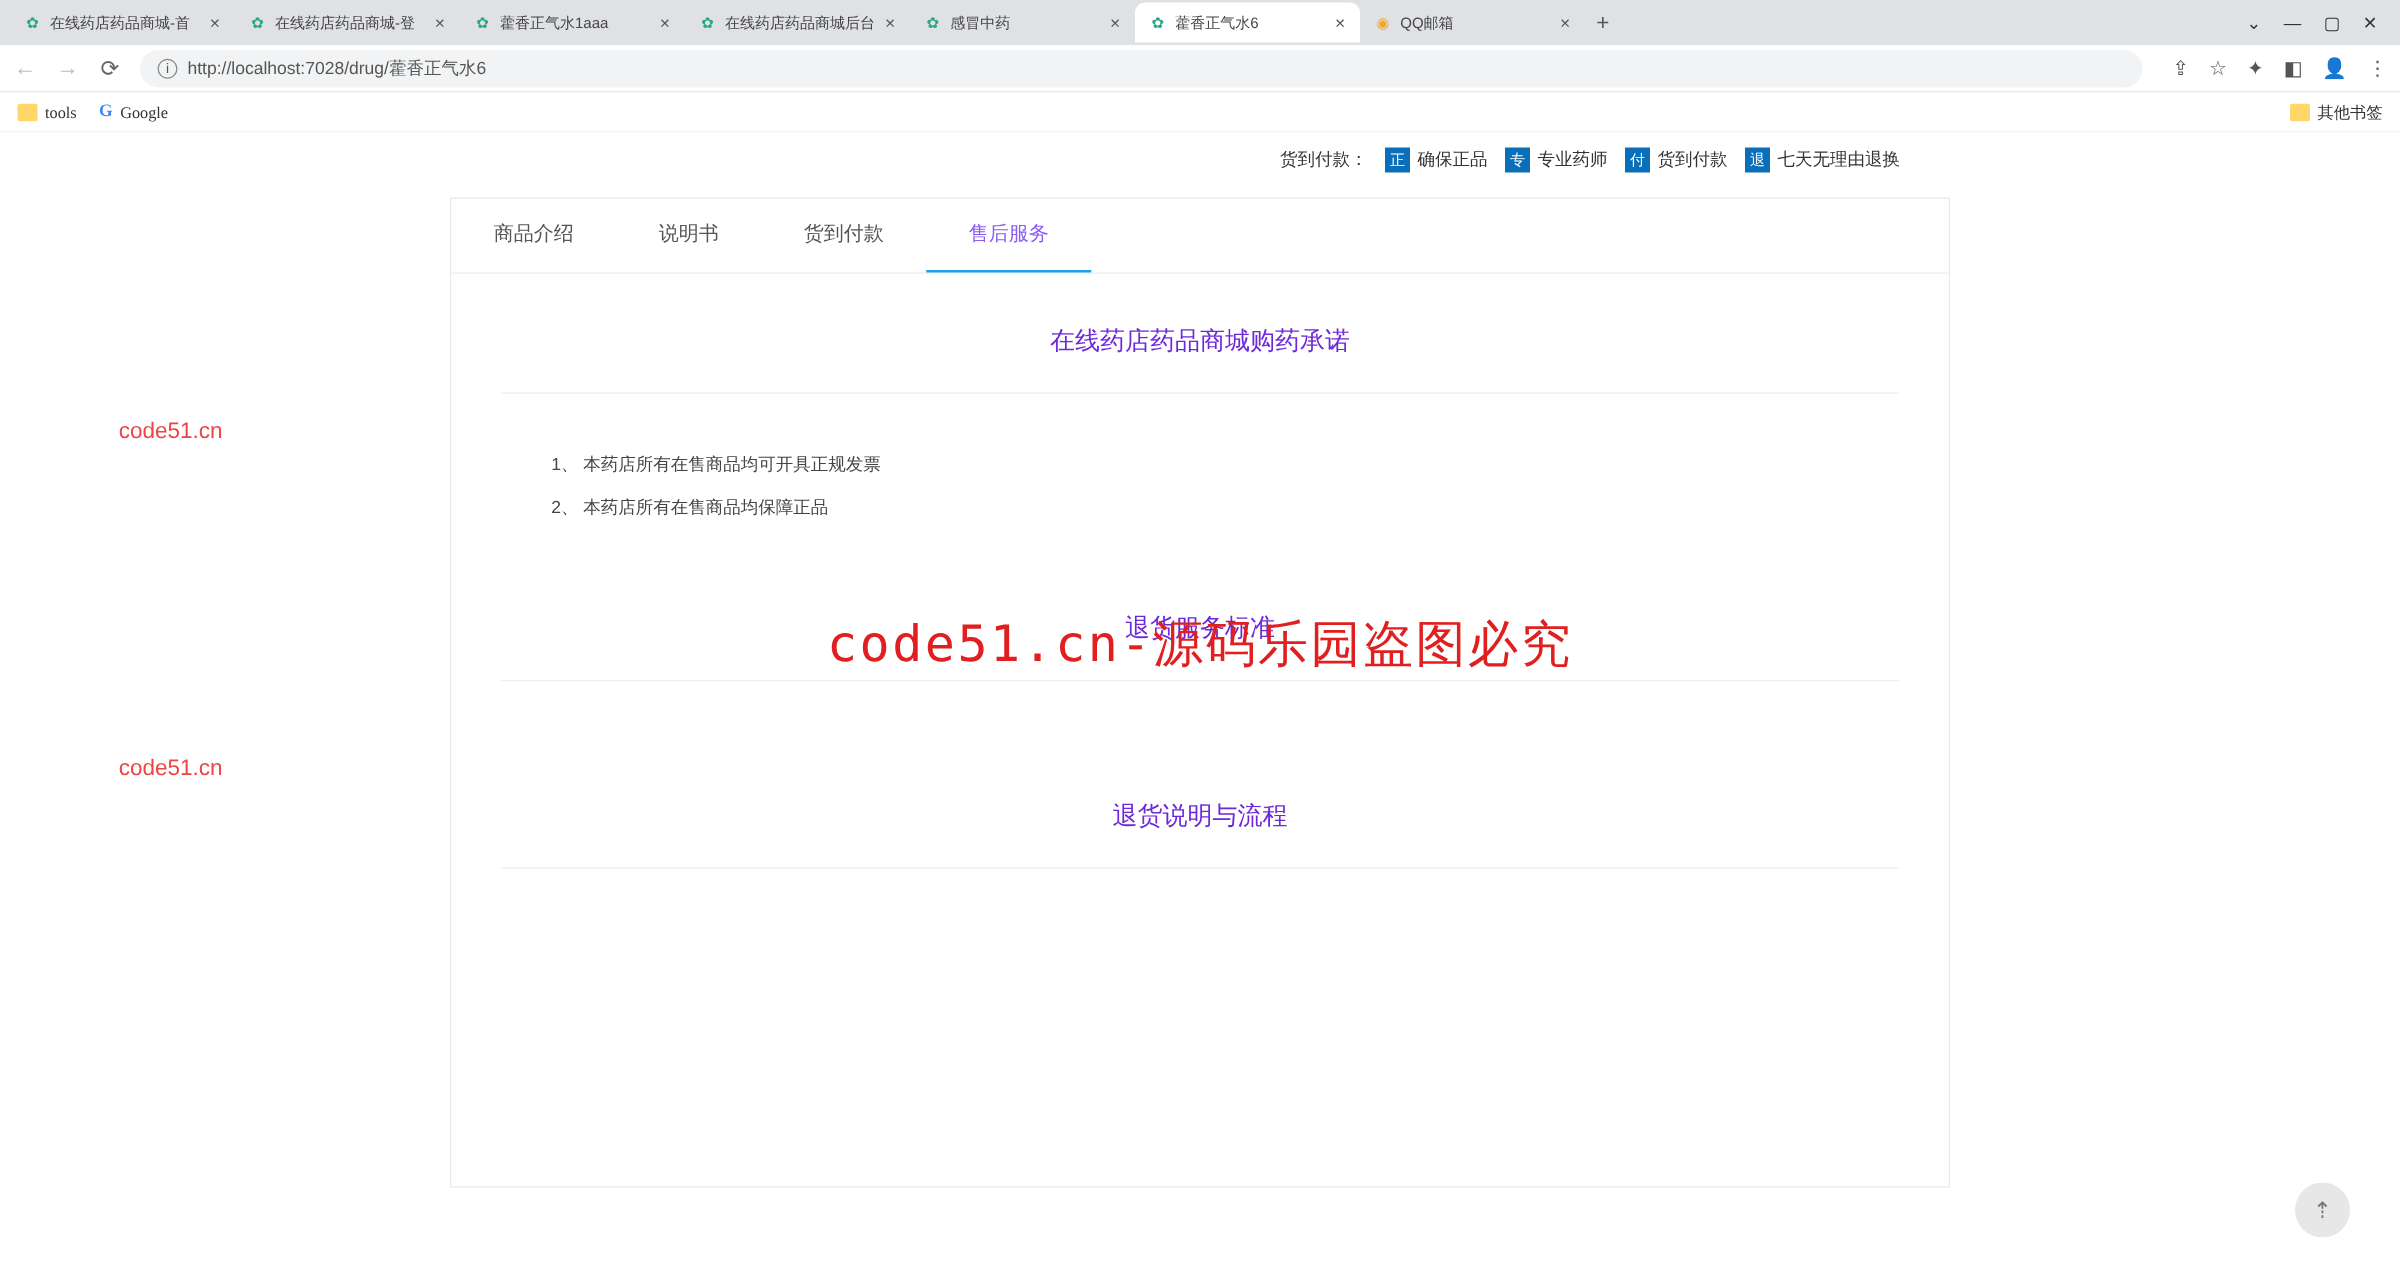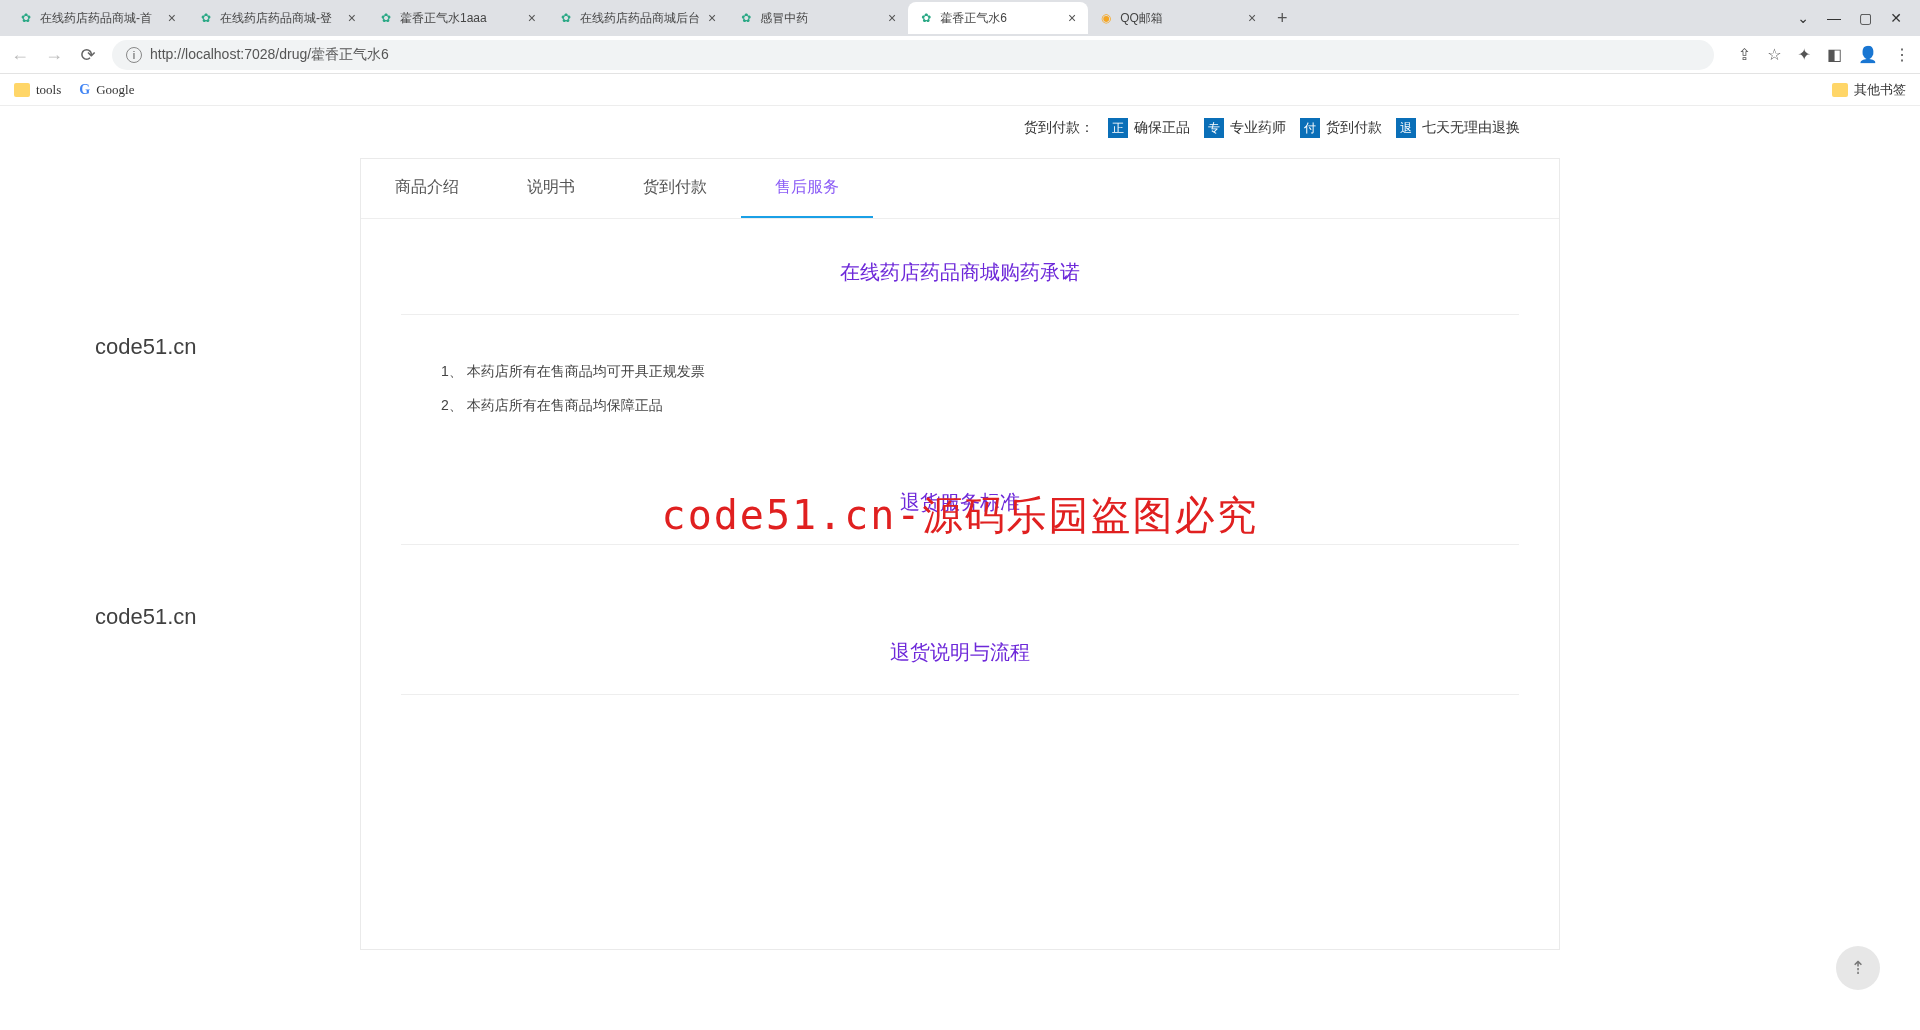--- a/index.html
+++ b/index.html
@@ -29,21 +29,21 @@
 .bm-item { display: flex; align-items: center; gap: 6px; cursor: pointer; font-family: Liberation Serif, serif; }
 .bm-folder { width: 16px; height: 14px; background: #ffd668; border-radius: 2px; display: inline-block; }
 .g-logo { font-weight: bold; color: #4285f4; font-size: 14px; }
 .bm-right { margin-left: auto; }
 
 
 .viewport { height: calc(1030px - 36px - 38px - 32px); overflow-y: auto; position: relative; background: #fff; }
 .page-wrap { width: 1200px; margin: 0 auto; position: relative; }
 
 
-.watermark { position: absolute; color: #404040; font-size: 22px; font-family: Arial, sans-serif; pointer-events: none; user-select: none; z-index: 1; }
+.watermark { position: absolute; color: #ef4444; font-size: 18px; font-family: Arial, sans-serif; pointer-events: none; user-select: none; z-index: 1; }
 .wm-big { position: fixed; left: 50%; top: 50%; transform: translate(-50%, -50%); color: #e02020; font-size: 40px; font-family: "SimSun", monospace; letter-spacing: 2px; pointer-events: none; z-index: 50; }
 
 
 .promise-row { display: flex; align-items: center; justify-content: flex-end; gap: 14px; padding: 12px 40px 20px 0; font-size: 14px; color: #333; }
 .promise-label { color: #333; }
 .promise-item { display: flex; align-items: center; gap: 6px; }
 .badge-sq { width: 20px; height: 20px; background: #0a6fb8; color: #fff; display: inline-flex; align-items: center; justify-content: center; font-size: 12px; }
 
 
 .content-box { border: 1px solid #eaeaea; background: #fff; position: relative; z-index: 2; }

